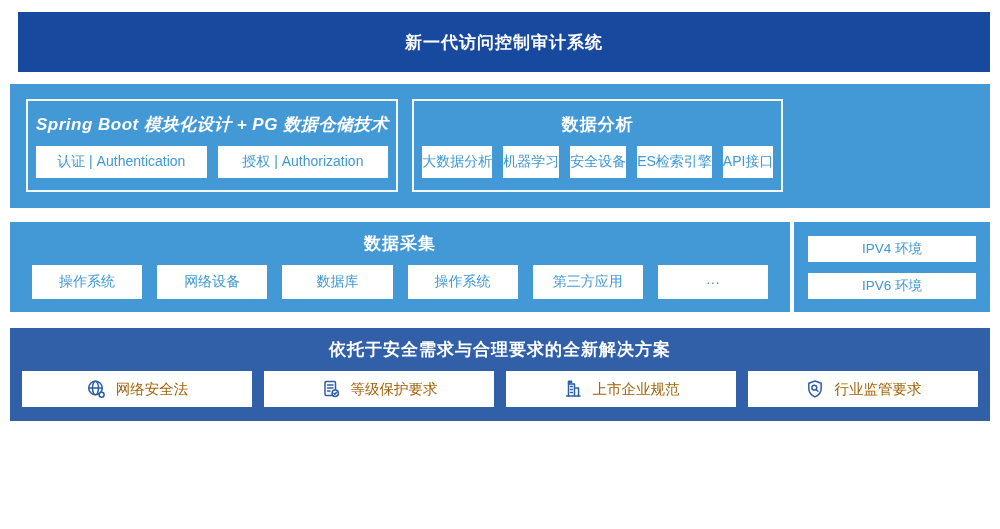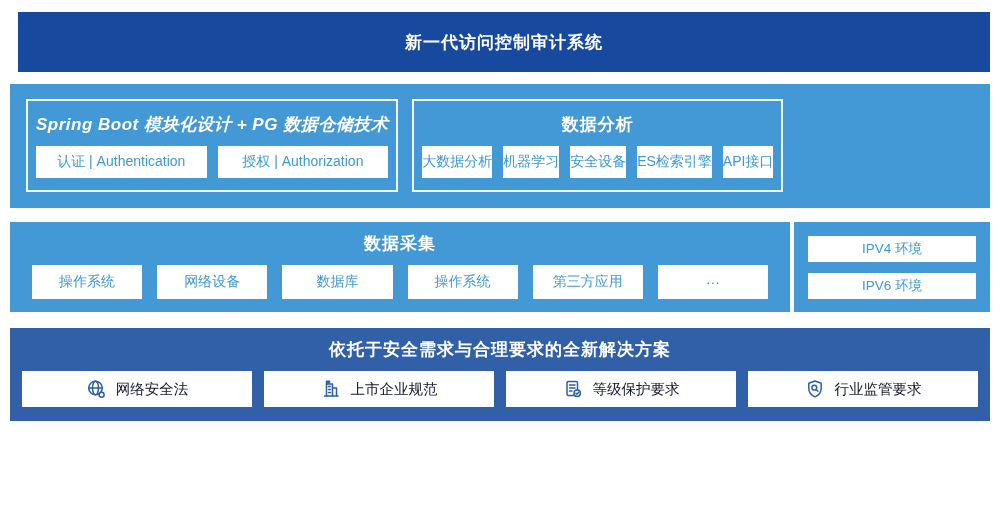--- a/index.html
+++ b/index.html
@@ -59,21 +59,21 @@
   }
   .environment .wbox { flex: 0 0 auto; height: 26px; font-size: 13.5px; }
   
   .solution {
     margin-top: 16px; background: #3160A9;
     padding: 8px 12px 14px; flex: 0 0 auto;
   }
   .solution .panel-title { line-height: 28px; margin-bottom: 7px; }
   .solution .box-row { gap: 12px; }
   .solution .wbox {
-    height: 36px; color: #0f172a; font-size: 14.5px; gap: 10px;
+    height: 36px; color: #a16207; font-size: 14.5px; gap: 10px;
   }
   .icon {
     width: 20px; height: 20px; display: inline-flex;
     align-items: center; justify-content: center; flex: 0 0 auto;
   }
   .icon svg { width: 20px; height: 20px; stroke: #2C5FA8; fill: none;
     stroke-width: 1.5; stroke-linecap: round; stroke-linejoin: round; }
 </style>
 </head>
 <body>
@@ -140,44 +140,44 @@
             <line x1="3" y1="9" x2="16" y2="9"></line>
             <circle cx="15.6" cy="15.8" r="2.5" fill="#ffffff"></circle>
           </svg>
         </span>
         <span>网络安全法</span>
       </div>
 
       <div class="wbox">
         <span class="icon">
           <svg viewBox="0 0 20 20">
+            <rect x="4" y="2.5" width="10.5" height="14" rx="1.2"></rect>
+            <line x1="6.5" y1="6" x2="12" y2="6"></line>
+            <line x1="6.5" y1="9" x2="12" y2="9"></line>
+            <line x1="6.5" y1="12" x2="9" y2="12"></line>
+            <circle cx="14.2" cy="14.2" r="3.2" fill="#ffffff"></circle>
+            <polyline points="12.9,14.2 13.9,15.2 15.6,13.3"></polyline>
+          </svg>
+        </span>
+        <span>等级保护要求</span>
+      </div>
+
+      <div class="wbox">
+        <span class="icon">
+          <svg viewBox="0 0 20 20">
             <path d="M5.5 17 V5 h6 v12"></path>
             <path d="M11.5 9 h4 v8"></path>
             <line x1="3.5" y1="17" x2="17" y2="17"></line>
             <line x1="7.5" y1="7.5" x2="9.5" y2="7.5"></line>
             <line x1="7.5" y1="10.5" x2="9.5" y2="10.5"></line>
             <line x1="7.5" y1="13.5" x2="9.5" y2="13.5"></line>
             <path d="M5.5 5 V2.2 h3 v1.6 h-3"></path>
           </svg>
         </span>
         <span>上市企业规范</span>
-      </div>
-
-      <div class="wbox">
-        <span class="icon">
-          <svg viewBox="0 0 20 20">
-            <rect x="4" y="2.5" width="10.5" height="14" rx="1.2"></rect>
-            <line x1="6.5" y1="6" x2="12" y2="6"></line>
-            <line x1="6.5" y1="9" x2="12" y2="9"></line>
-            <line x1="6.5" y1="12" x2="9" y2="12"></line>
-            <circle cx="14.2" cy="14.2" r="3.2" fill="#ffffff"></circle>
-            <polyline points="12.9,14.2 13.9,15.2 15.6,13.3"></polyline>
-          </svg>
-        </span>
-        <span>等级保护要求</span>
       </div>
 
       <div class="wbox">
         <span class="icon">
           <svg viewBox="0 0 20 20">
             <path d="M10 2 L16.2 4.3 V9.2 C16.2 13.3 13.7 16.3 10 17.9 C6.3 16.3 3.8 13.3 3.8 9.2 V4.3 Z"></path>
             <circle cx="9.3" cy="8.7" r="2.4"></circle>
             <line x1="11.1" y1="10.5" x2="12.9" y2="12.3"></line>
           </svg>
         </span>

